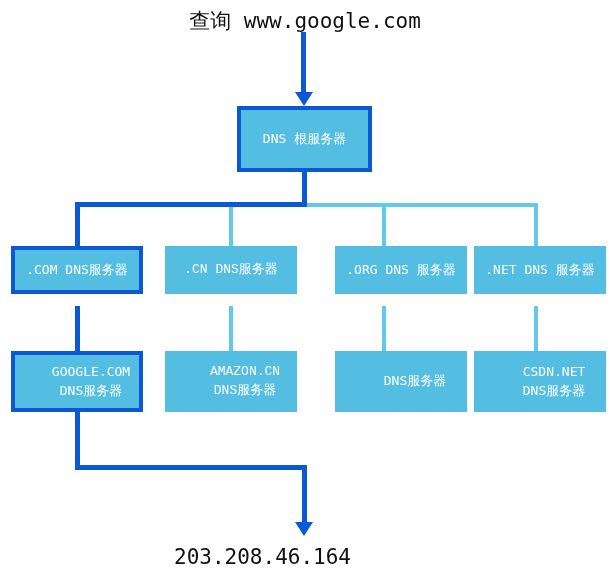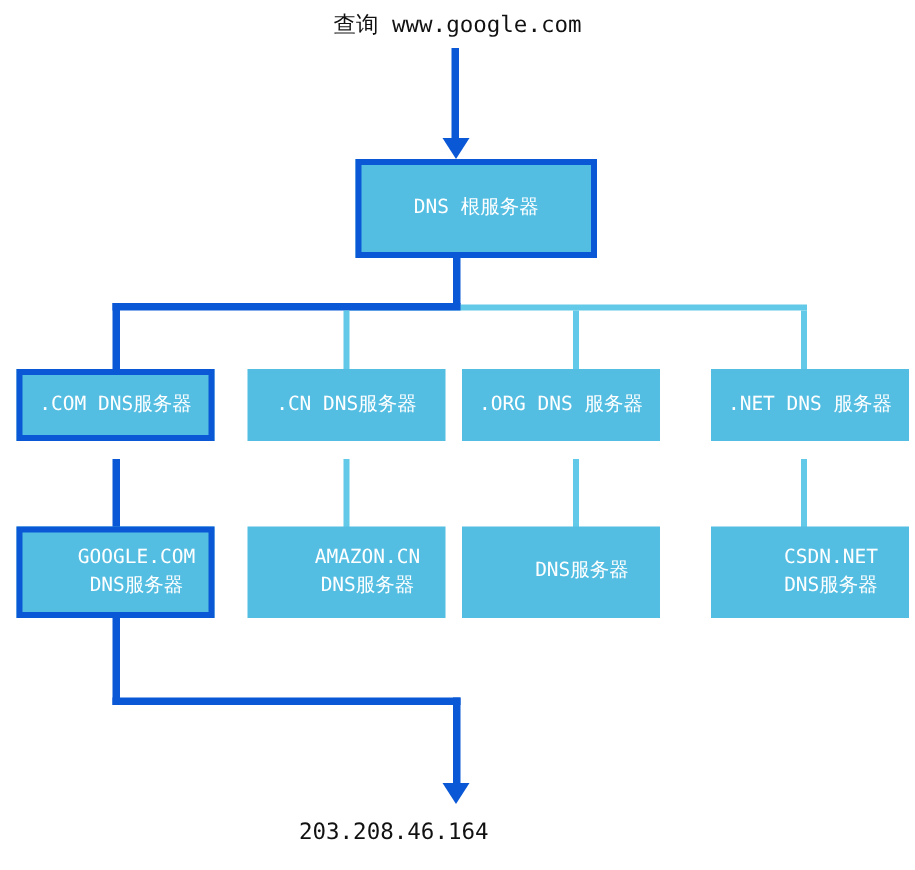--- a/index.html
+++ b/index.html
@@ -6,21 +6,21 @@
   .canvas{
     position:relative;
     width:610px;height:580px;
     background:#ffffff;
     font-family:"DejaVu Sans Mono","Liberation Mono",monospace;
     overflow:hidden;
   }
   .label{
     position:absolute;
     color:#111111;
-    font-size:15px;
+    font-size:21px;
     letter-spacing:0px;
     white-space:nowrap;
     text-align:center;
   }
   .box{
     position:absolute;
     box-sizing:border-box;
     background:#54bee2;
     color:#ffffff;
     font-size:13px;
@@ -40,35 +40,35 @@
     position:absolute;
     width:0;height:0;
     border-left:9px solid transparent;
     border-right:9px solid transparent;
     border-top:14px solid #0a58d6;
   }
   
   .q-line{left:301px;top:32px;width:5px;height:60px;}
   .q-head{left:295px;top:92px;}
   
-  .root-box{left:237px;top:106px;width:161px;height:66px;}
+  .root-box{left:237px;top:106px;width:135px;height:66px;}
   .root-stem{left:302px;top:172px;width:5px;height:34px;}
   
   .rail-light{left:229px;top:203px;width:309px;height:4px;}
   .rail-dark{left:75px;top:202px;width:232px;height:5px;}
   
   .drop-com{left:75px;top:202px;width:5px;height:46px;}
   .drop-cn{left:229px;top:207px;width:4px;height:41px;}
   .drop-org{left:382px;top:207px;width:4px;height:41px;}
   .drop-net{left:534px;top:207px;width:4px;height:41px;}
   
   .tld{top:246px;width:132px;height:48px;}
   .tld-com{left:11px;}
-  .tld-cn{left:165px;}
-  .tld-org{left:308px;}
+  .tld-cn{left:165px;font-family:Liberation Mono, monospace;}
+  .tld-org{left:335px;}
   .tld-net{left:474px;}
   
   .link-com{left:75px;top:306px;width:5px;height:47px;}
   .link-cn{left:229px;top:306px;width:4px;height:47px;}
   .link-org{left:382px;top:306px;width:4px;height:47px;}
   .link-net{left:534px;top:306px;width:4px;height:47px;}
   
   .auth{top:351px;width:132px;height:61px;padding-left:28px;}
   
   .res-v1{left:75px;top:410px;width:5px;height:60px;}

